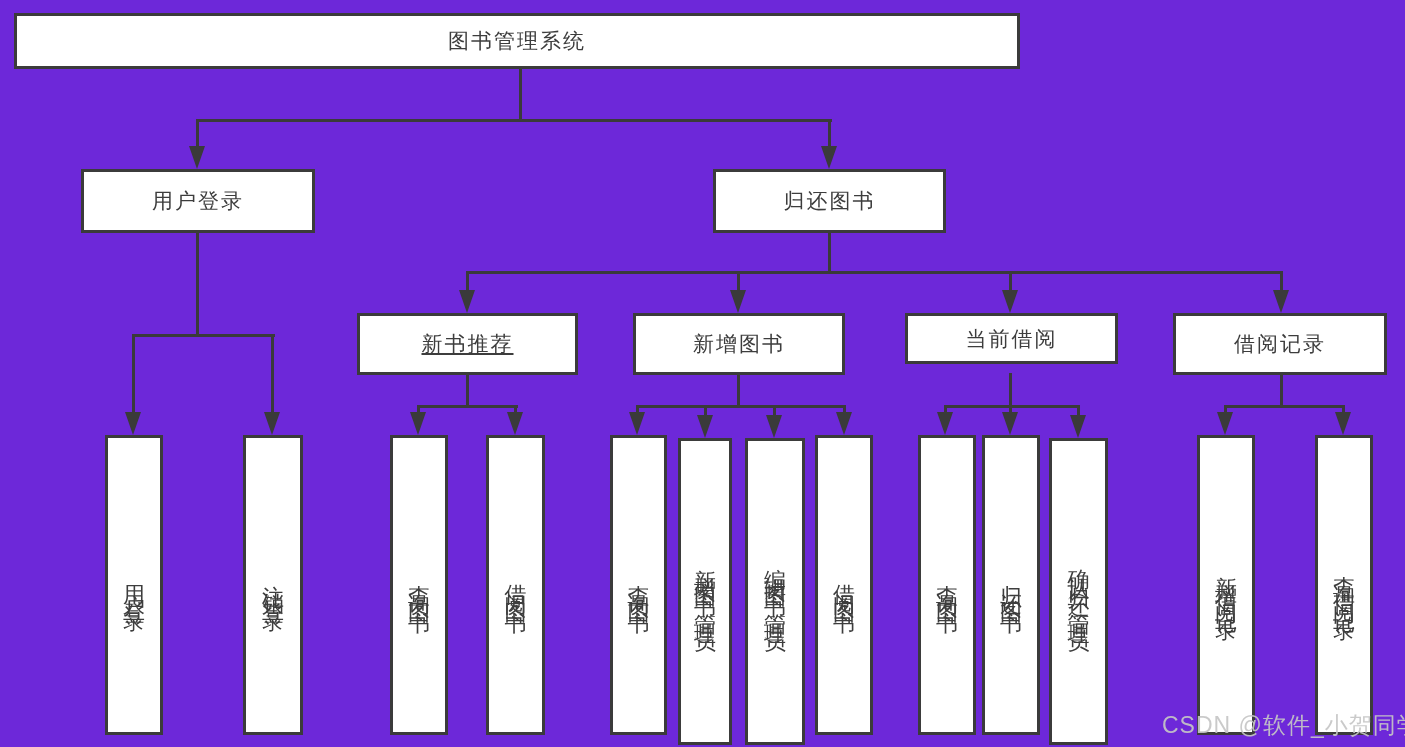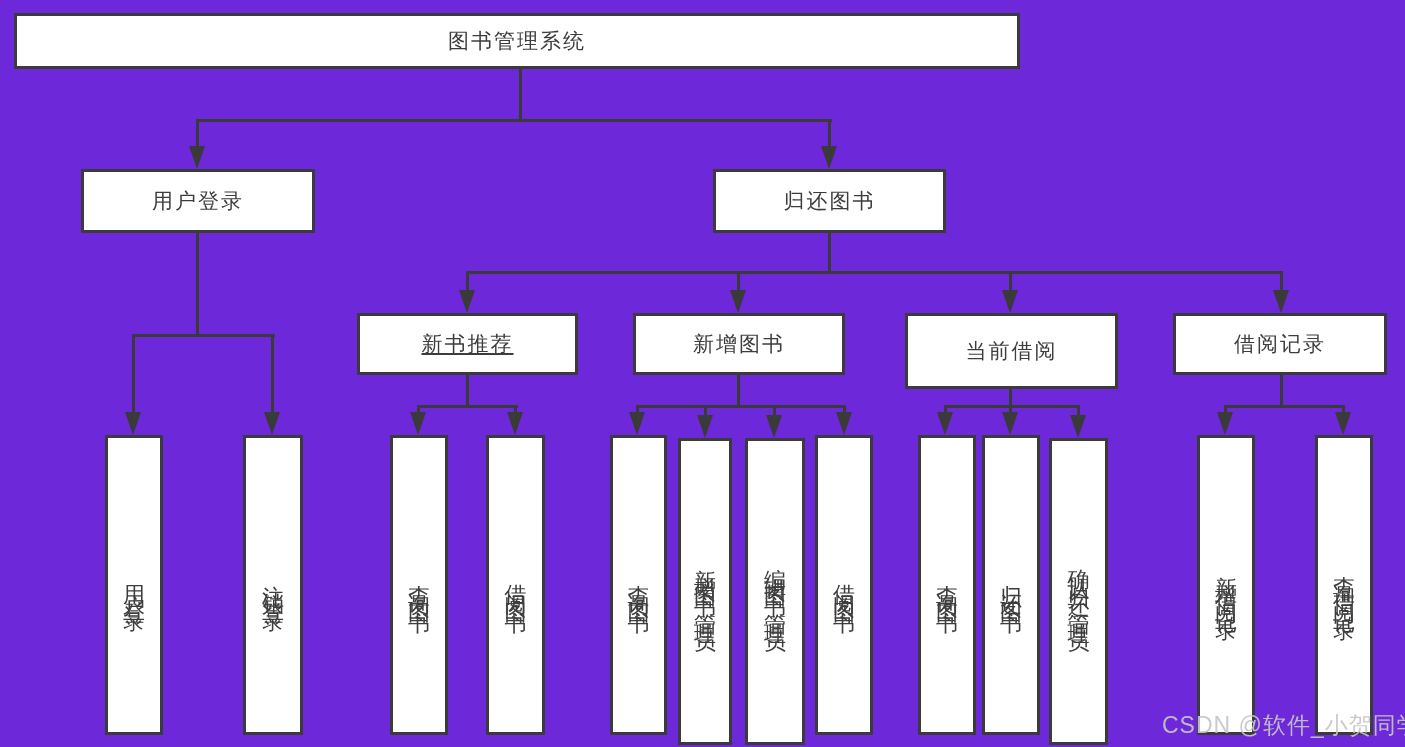--- a/index.html
+++ b/index.html
@@ -82,21 +82,21 @@
   </div>
 
   <div class="box" style="left:357px; top:313px; width:221px; height:62px;text-decoration:underline;">
     <span class="hlabel">新书推荐</span>
   </div>
 
   <div class="box" style="left:633px; top:313px; width:212px; height:62px;">
     <span class="hlabel">新增图书</span>
   </div>
 
-  <div class="box" style="left:905px; top:313px; width:213px; height:76px;">
+  <div class="box" style="left:905px; top:313px; width:213px; height:51px;">
     <span class="hlabel">当前借阅</span>
   </div>
 
   <div class="box" style="left:1173px; top:313px; width:214px; height:62px;">
     <span class="hlabel">借阅记录</span>
   </div>
 
   <div class="box vbox" style="left:105px; top:435px; width:58px; height:300px;">
     <span>用户登录</span>
   </div>

